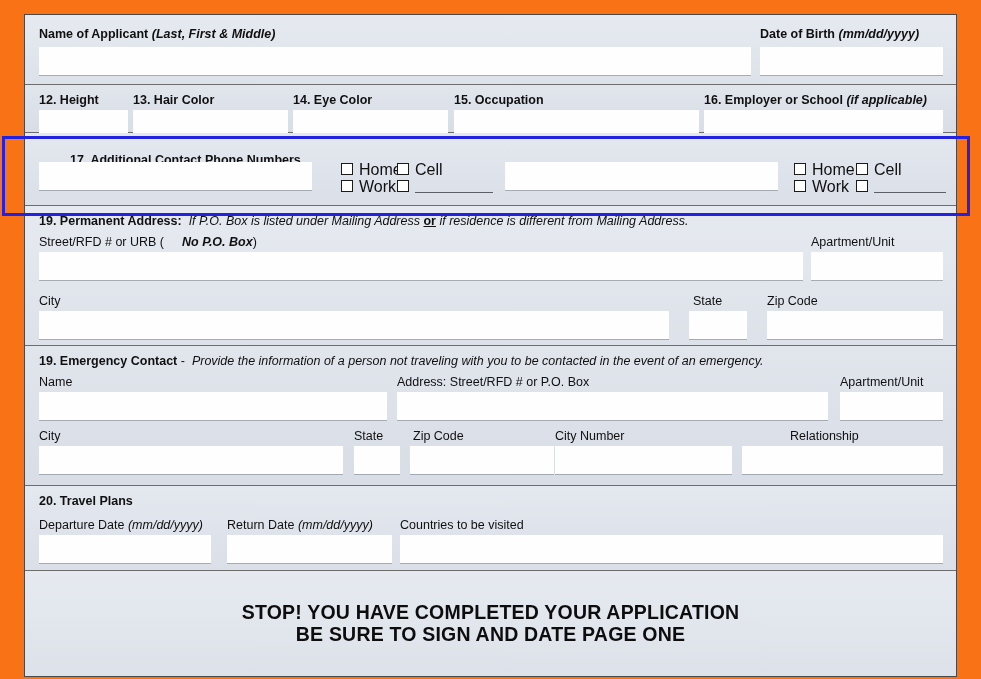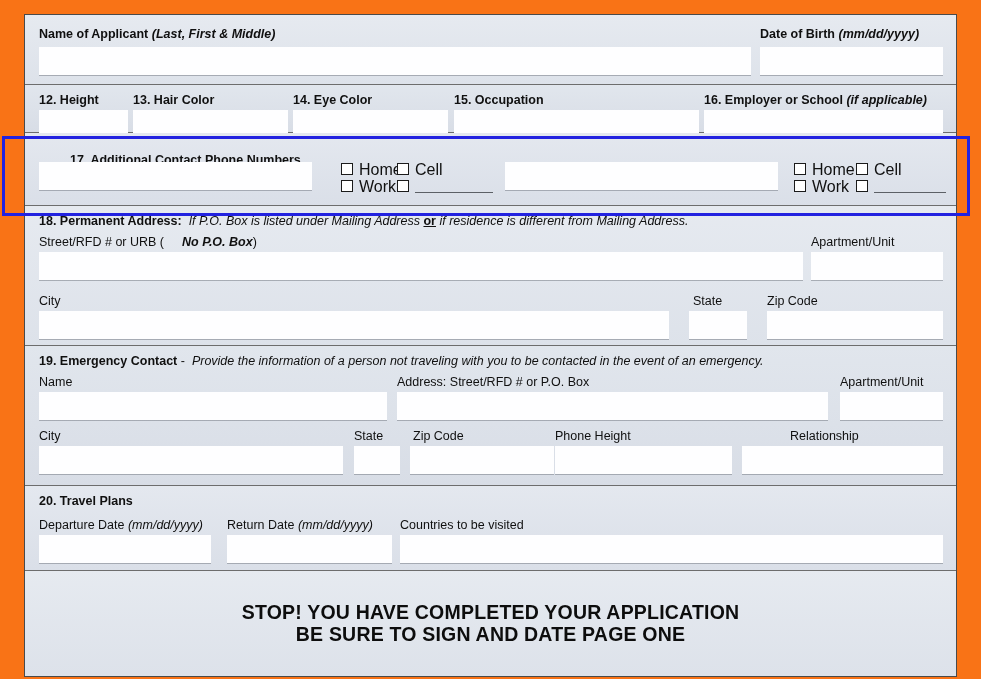--- a/index.html
+++ b/index.html
@@ -191,21 +191,21 @@
           <span class="cbox" style="left:0px;"></span>
           <span class="cblabel" style="left:18px;">Work</span>
           <span class="cbox" style="left:62px;"></span>
           <span class="blankline" style="left:80px; width:72px;"></span>
         </div>
       </div>
     </div>
 
     <div class="section band-a" style="height:140px;">
       <div class="lbl" style="left:14px; top:8px;">
-        <span style="font-weight:bold;">18. Permanent Address:</span>
+        <span style="font-weight:bold;">19. Permanent Address:</span>
         <span class="it">&nbsp;</span><span class="it">If P.O. Box is listed under Mailing Address </span><span class="ul">or</span><span class="it"> if residence is different from Mailing Address.</span>
       </div>
 
       <div class="lbl" style="left:14px; top:29px;">
         <span>Street/RFD # or URB (</span><span class="bi">No P.O. Box</span><span>)</span>
       </div>
       <div class="fbox" style="left:14px; top:46px; width:764px; height:28px;"></div>
 
       <div class="lbl" style="left:786px; top:29px;">Apartment/Unit</div>
       <div class="fbox" style="left:786px; top:46px; width:132px; height:28px;"></div>
@@ -238,21 +238,21 @@
 
       <div class="lbl" style="left:14px; top:83px;">City</div>
       <div class="fbox" style="left:14px; top:100px; width:304px; height:28px;"></div>
 
       <div class="lbl" style="left:329px; top:83px;">State</div>
       <div class="fbox" style="left:329px; top:100px; width:46px; height:28px;"></div>
 
       <div class="lbl" style="left:388px; top:83px;">Zip Code</div>
       <div class="fbox" style="left:385px; top:100px; width:144px; height:28px;"></div>
 
-      <div class="lbl" style="left:530px; top:83px;">Phone Height</div>
+      <div class="lbl" style="left:530px; top:83px;">City Number</div>
       <div class="fbox" style="left:530px; top:100px; width:177px; height:28px;"></div>
 
       <div class="lbl" style="left:717px; top:83px;margin-left:48px;">Relationship</div>
       <div class="fbox" style="left:717px; top:100px; width:201px; height:28px;"></div>
     </div>
 
     <div class="section band-c" style="height:85px;">
       <div class="lbl bold" style="left:14px; top:8px;">20. Travel Plans</div>
 
       <div class="lbl" style="left:14px; top:32px;">

